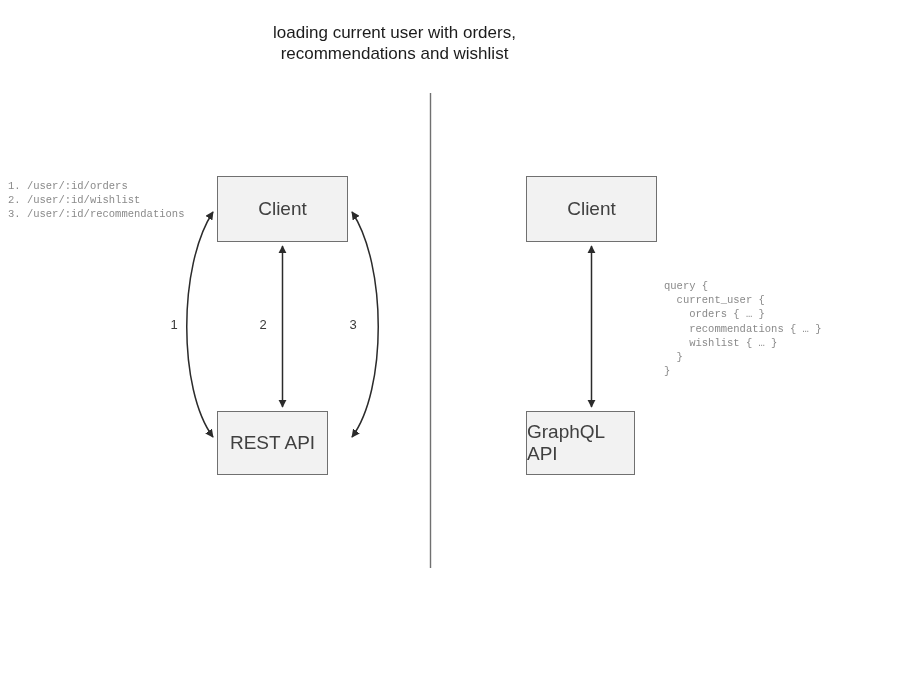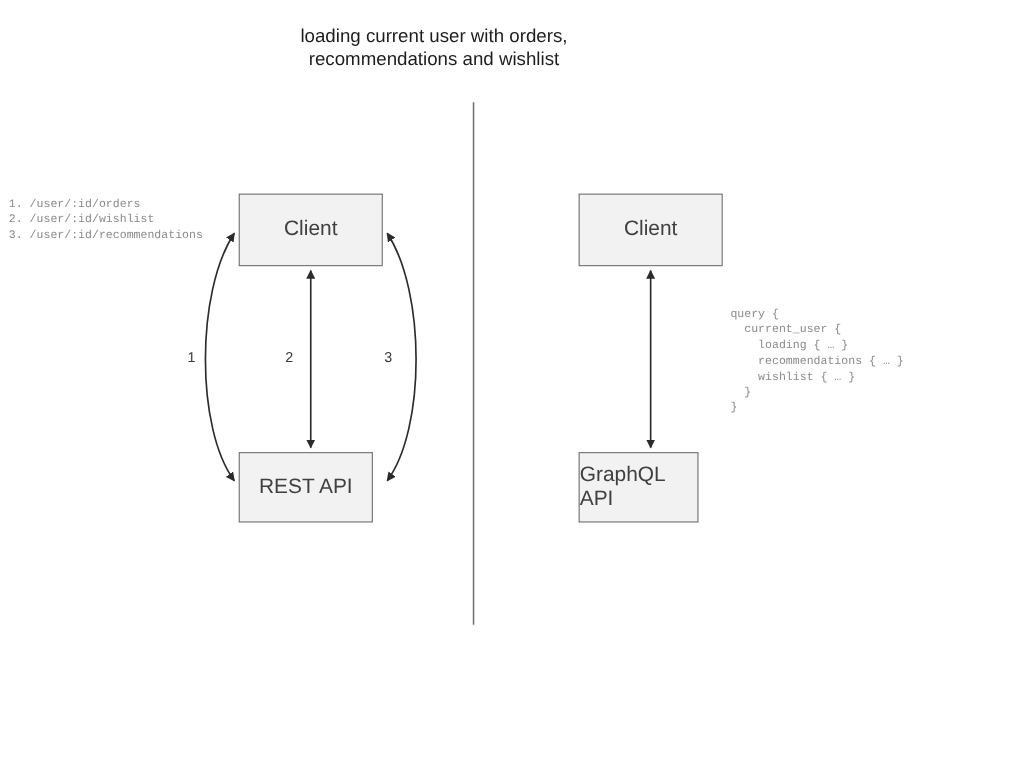--- a/index.html
+++ b/index.html
@@ -38,21 +38,21 @@
     box-sizing: border-box;
     background: #f2f2f2;
     border: 1.4px solid #707070;
     display: flex;
     align-items: center;
     justify-content: center;
     font-size: 19px;
     color: #404040;
   }
   #node-client-rest  { left: 217px; top: 176px; width: 131px; height: 66px; }
-  #node-rest-api     { left: 217px; top: 411px; width: 122px; height: 64px; }
+  #node-rest-api     { left: 217px; top: 411px; width: 111px; height: 64px; }
   #node-client-gql   { left: 526px; top: 176px; width: 131px; height: 66px; }
   #node-graphql-api  { left: 526px; top: 411px; width: 109px; height: 64px; }
 
   .edge-label {
     position: absolute;
     font-size: 13px;
     color: #3a3a3a;
     text-align: center;
     width: 22px;
   }
@@ -117,17 +117,17 @@
 <div class="edge-label" id="edge-label-1">1</div>
 <div class="edge-label" id="edge-label-2">2</div>
 <div class="edge-label" id="edge-label-3">3</div>
 
 <div class="mono-block" id="rest-endpoint-list">1. /user/:id/orders
 2. /user/:id/wishlist
 3. /user/:id/recommendations</div>
 
 <div class="mono-block" id="graphql-query-block">query {
   current_user {
-    loading { … }
+    orders { … }
     recommendations { … }
     wishlist { … }
   }
 }</div>
 
 </body></html>

